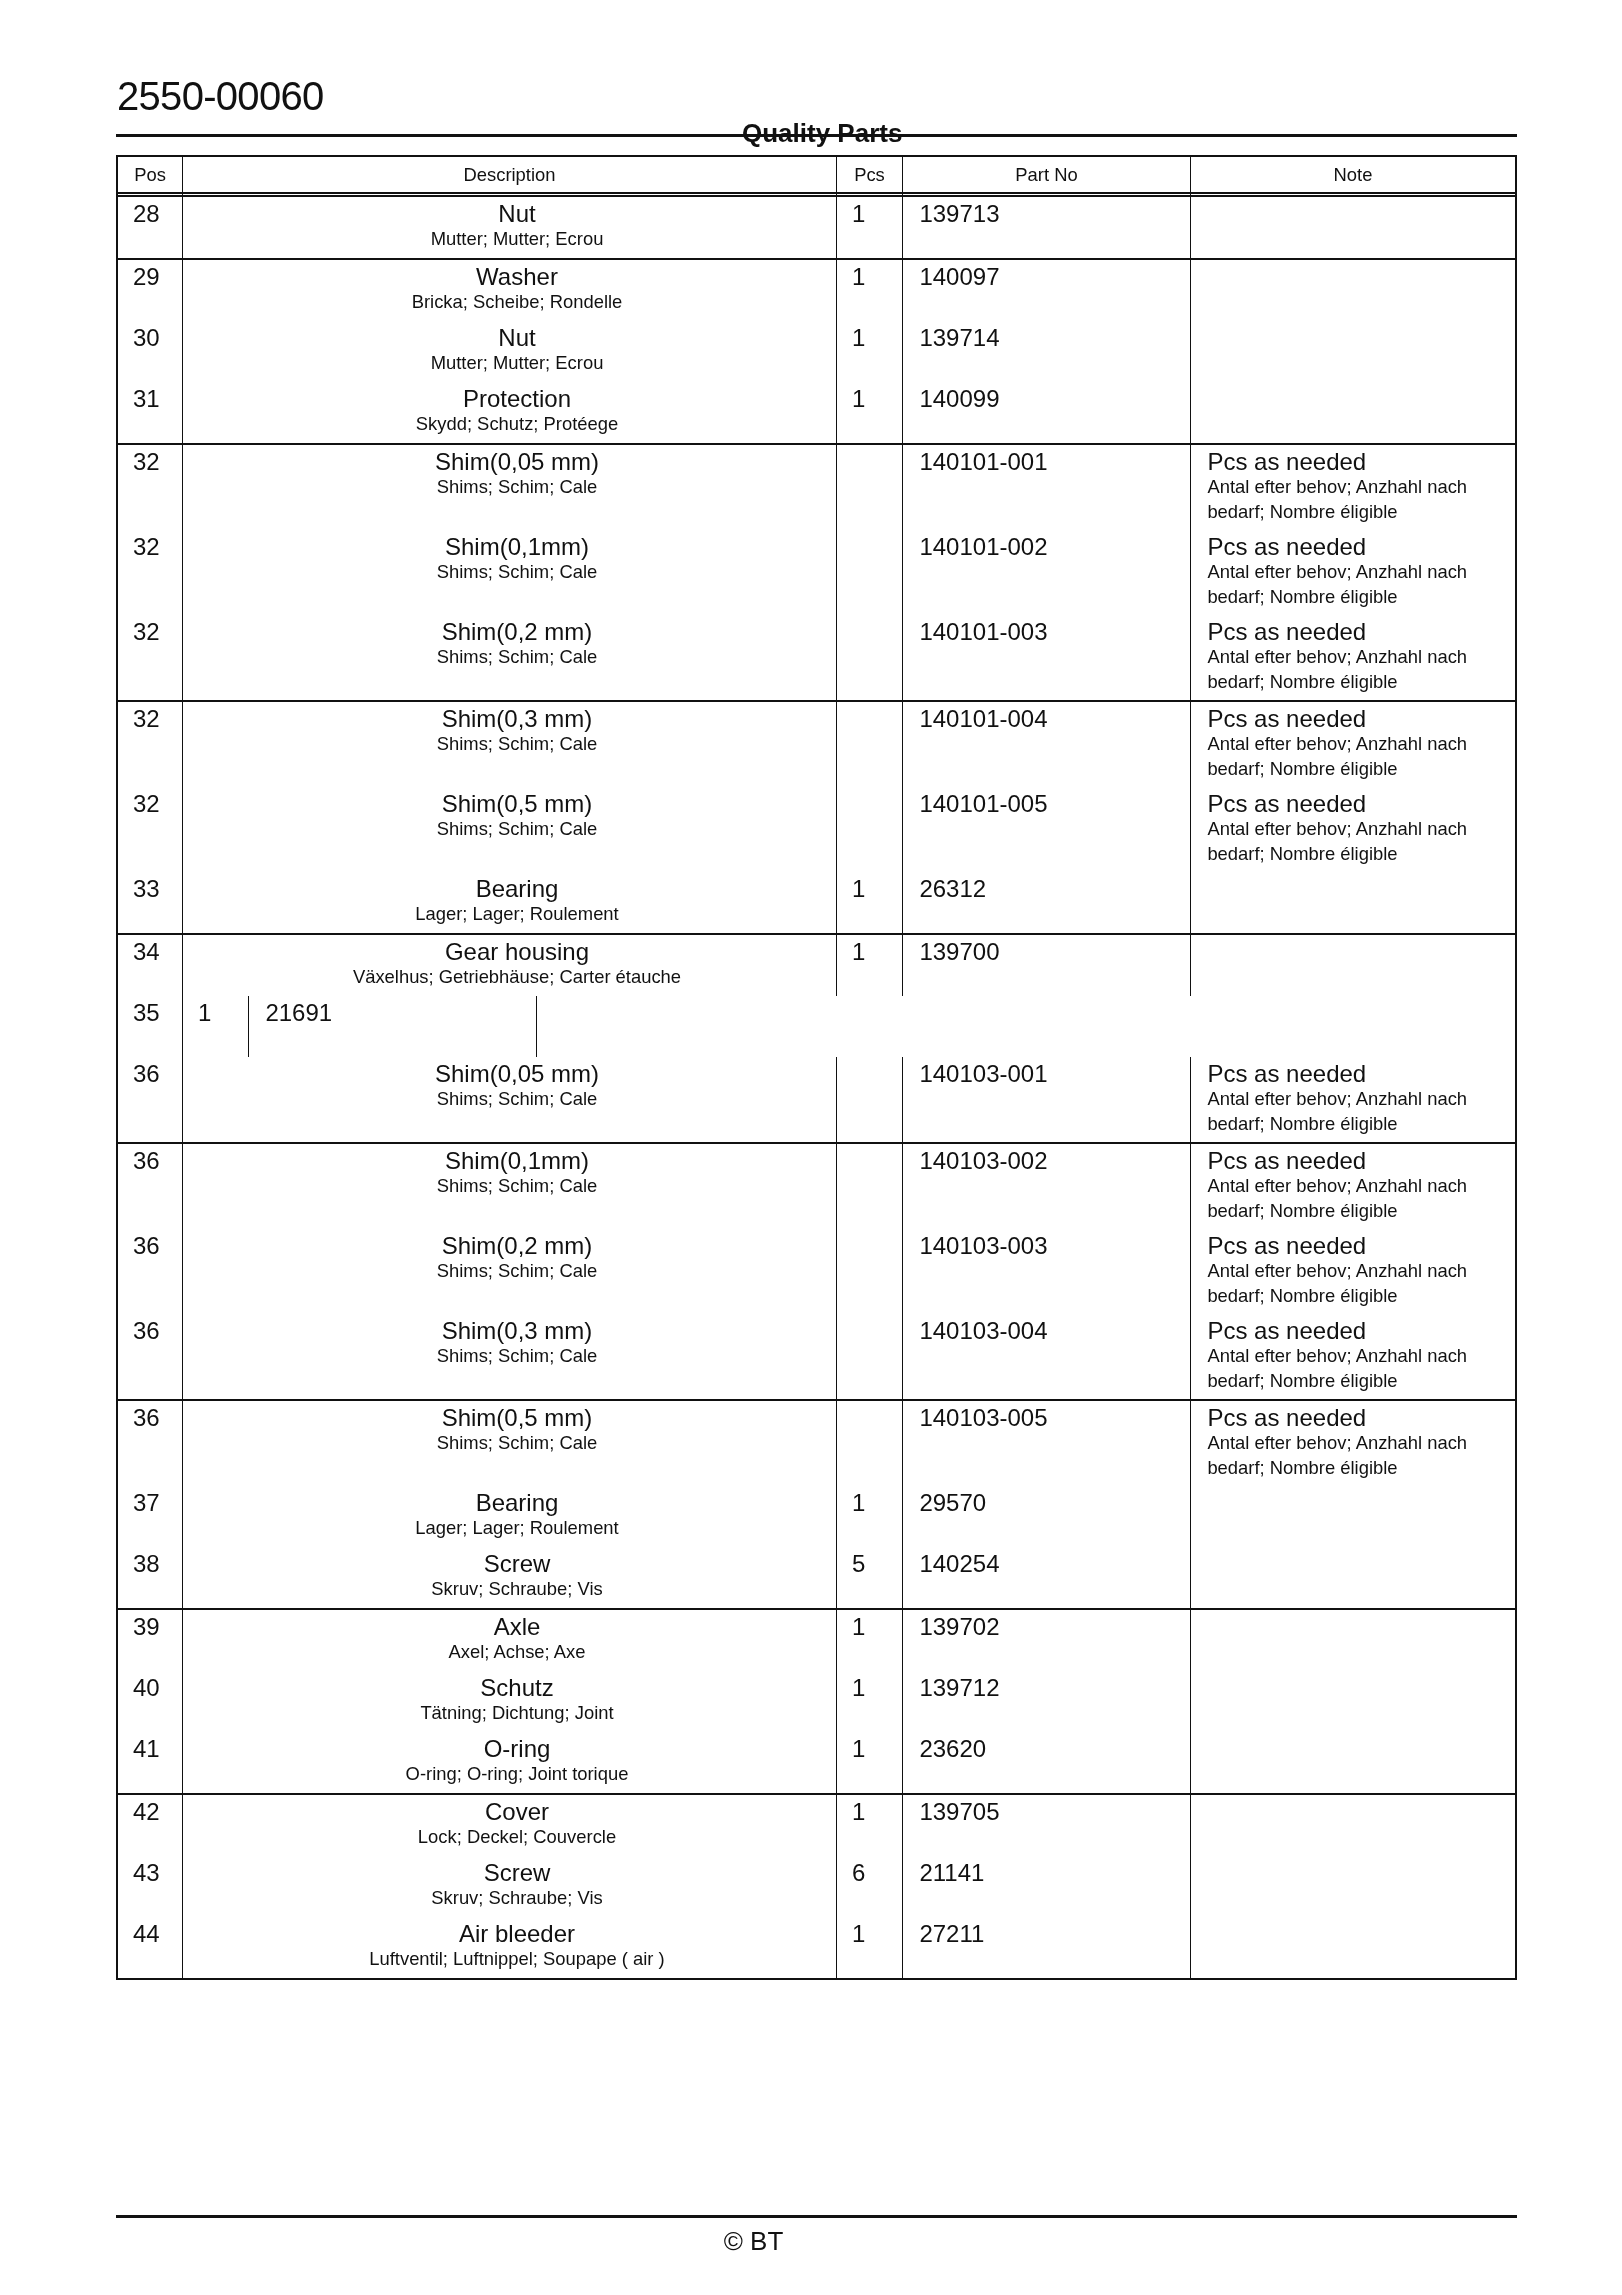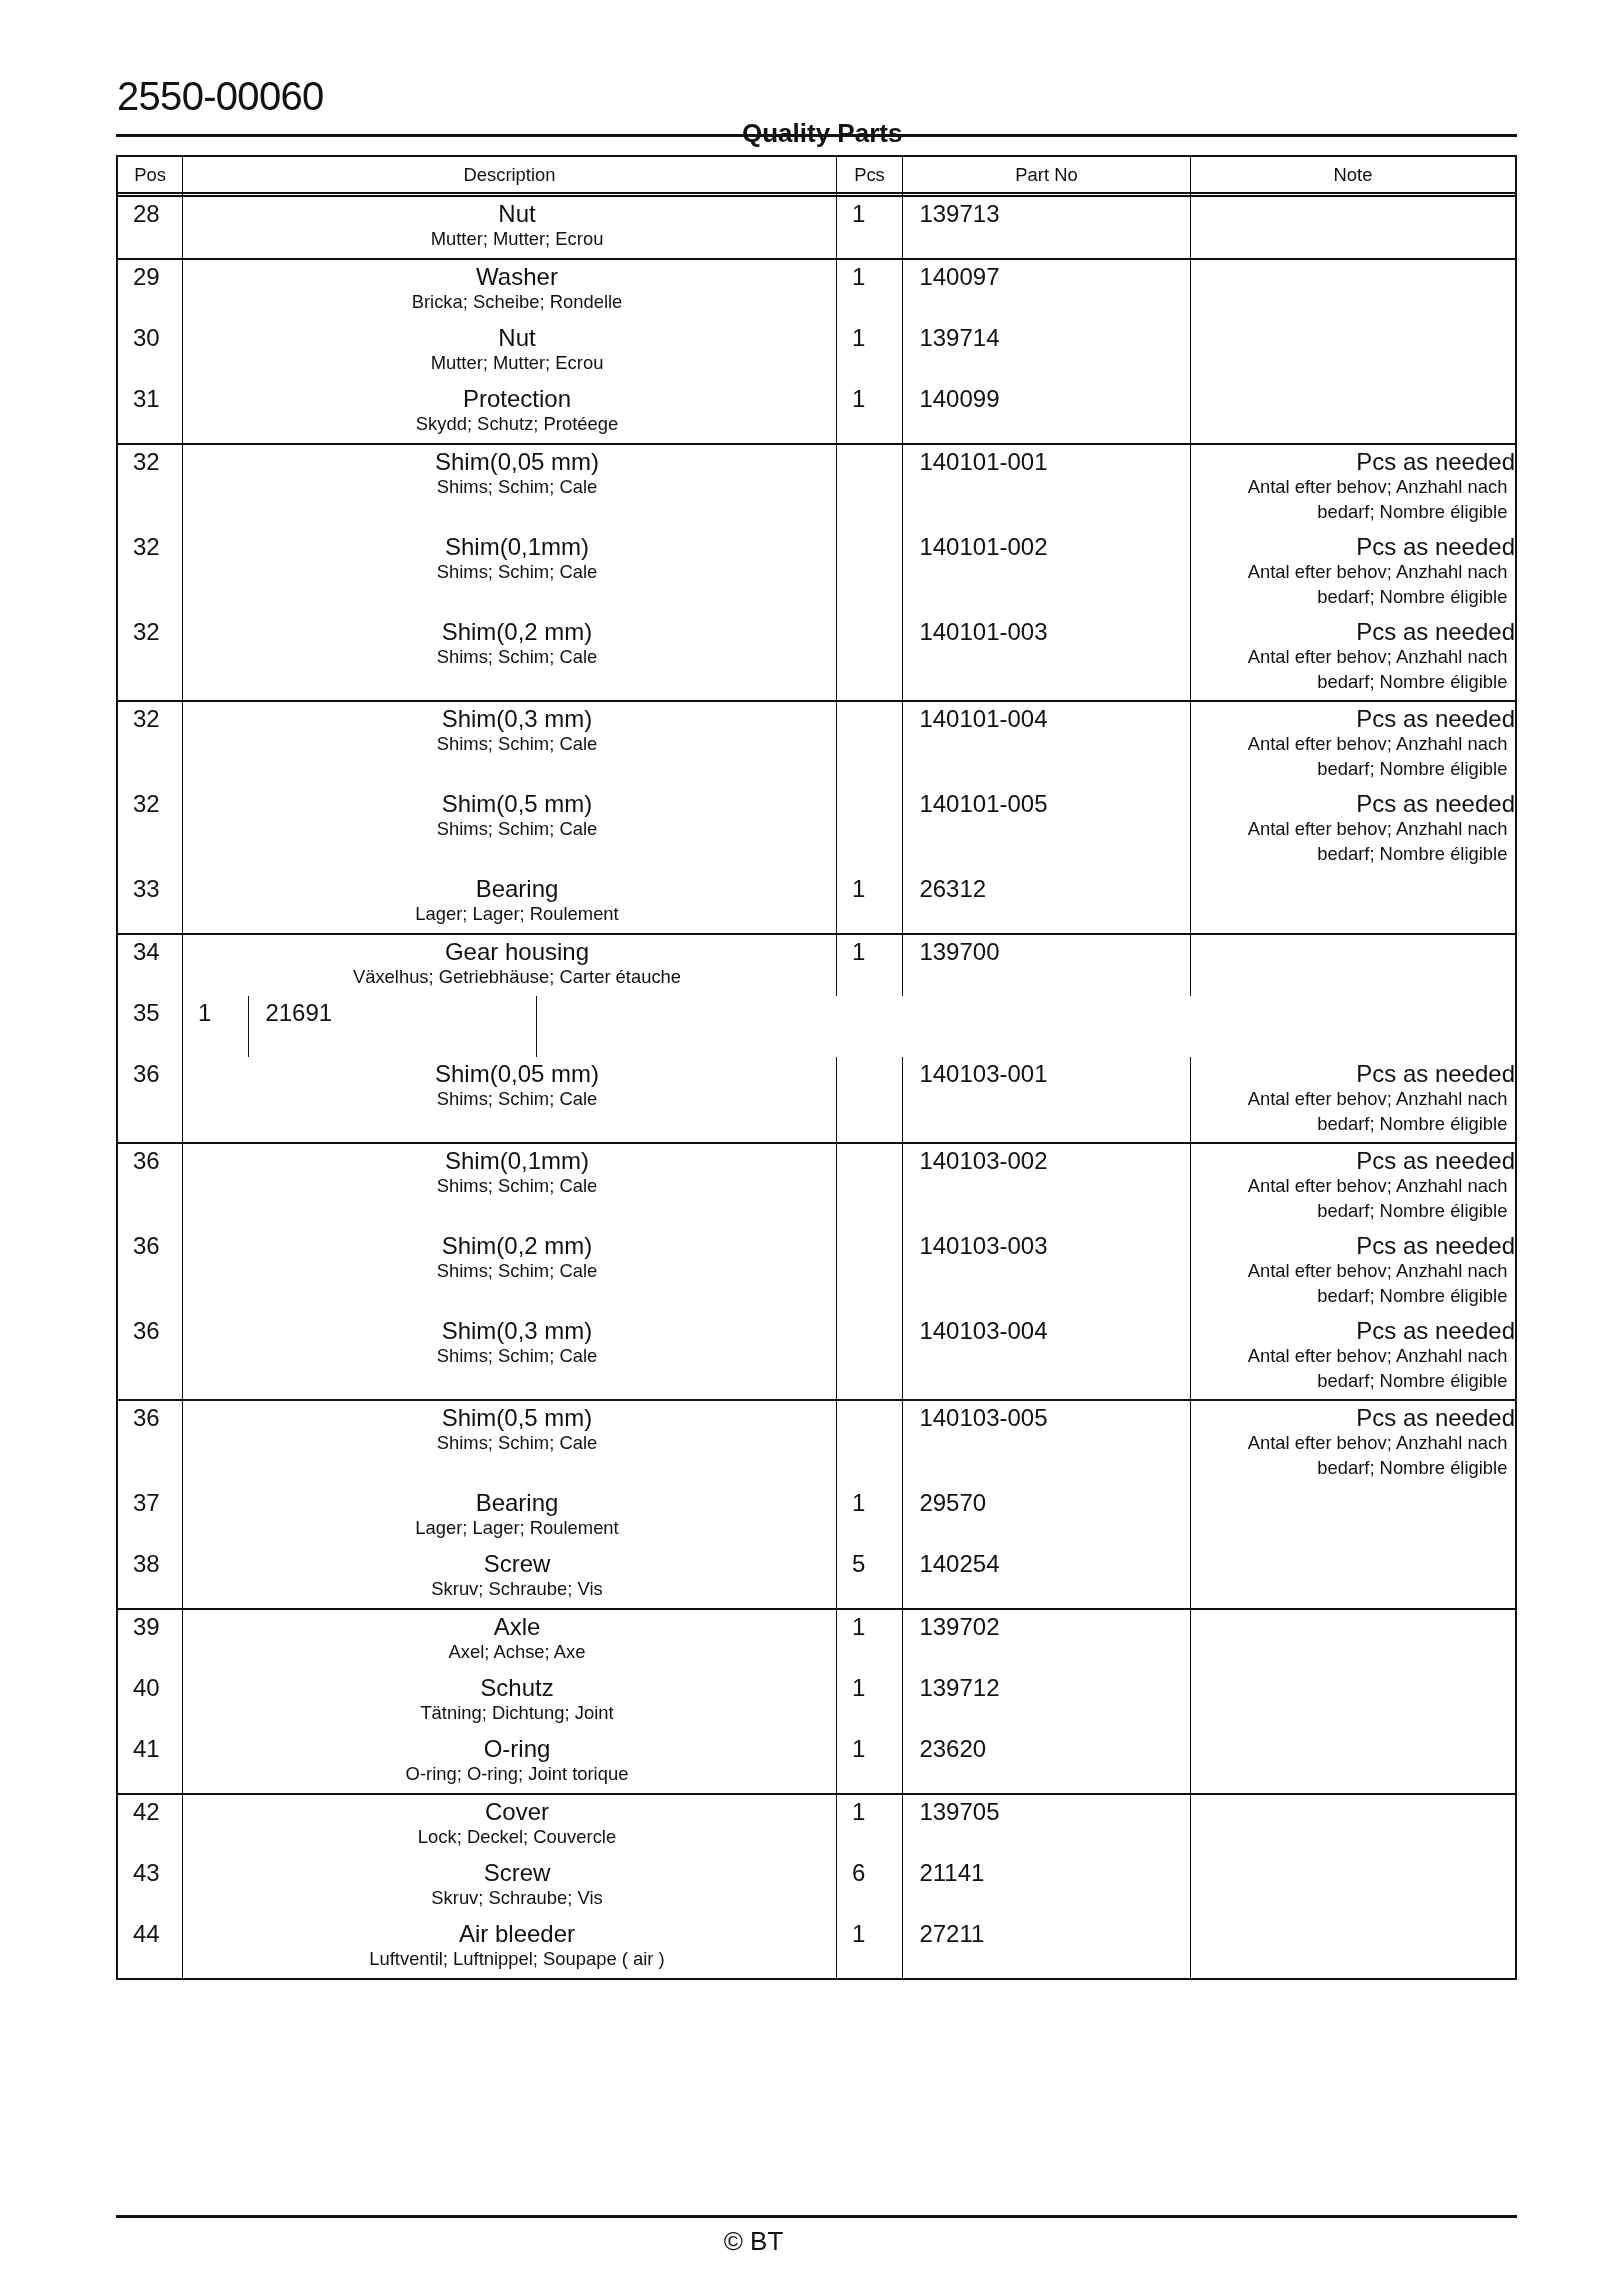--- a/index.html
+++ b/index.html
@@ -4,21 +4,21 @@
 <style>
   html, body { margin: 0; padding: 0; background: #ffffff; }
   body { width: 1622px; height: 2295px; position: relative; font-family: "Liberation Sans", sans-serif; color: #111; overflow: hidden; }
   .doc-number { position: absolute; left: 117px; top: 76px; font-size: 40px; letter-spacing: -0.7px; line-height: 1; }
   .doc-title { position: absolute; left: 742px; top: 120px; font-size: 26px; font-weight: bold; line-height: 1; }
   .title-rule { position: absolute; left: 116px; top: 134px; width: 1401px; height: 2.7px; background: #111; }
 
   .parts-table { position: absolute; left: 116px; top: 155px; width: 1401px; border: 2px solid #111; box-sizing: border-box; }
   .row { display: flex; box-sizing: border-box; }
   .cell { box-sizing: border-box; border-right: 1.4px solid #111; }
-  .cell:last-child { border-right: none; text-align: right; }
+  .cell:last-child { border-right: none; }
   .c-pos { width: 65px; }
   .c-desc { width: 654px; text-align: center; }
   .c-pcs { width: 66px; }
   .c-part { width: 288px; }
   .c-note { flex: 1; }
 
   .header-row { height: 37px; border-bottom: 2px solid #111; }
   .header-row .cell { font-size: 18.4px; text-align: center; line-height: 35px; }
   .header-gap { height: 3.4px; border-bottom: 2px solid #111; }
   .header-gap .cell { height: 100%; }

